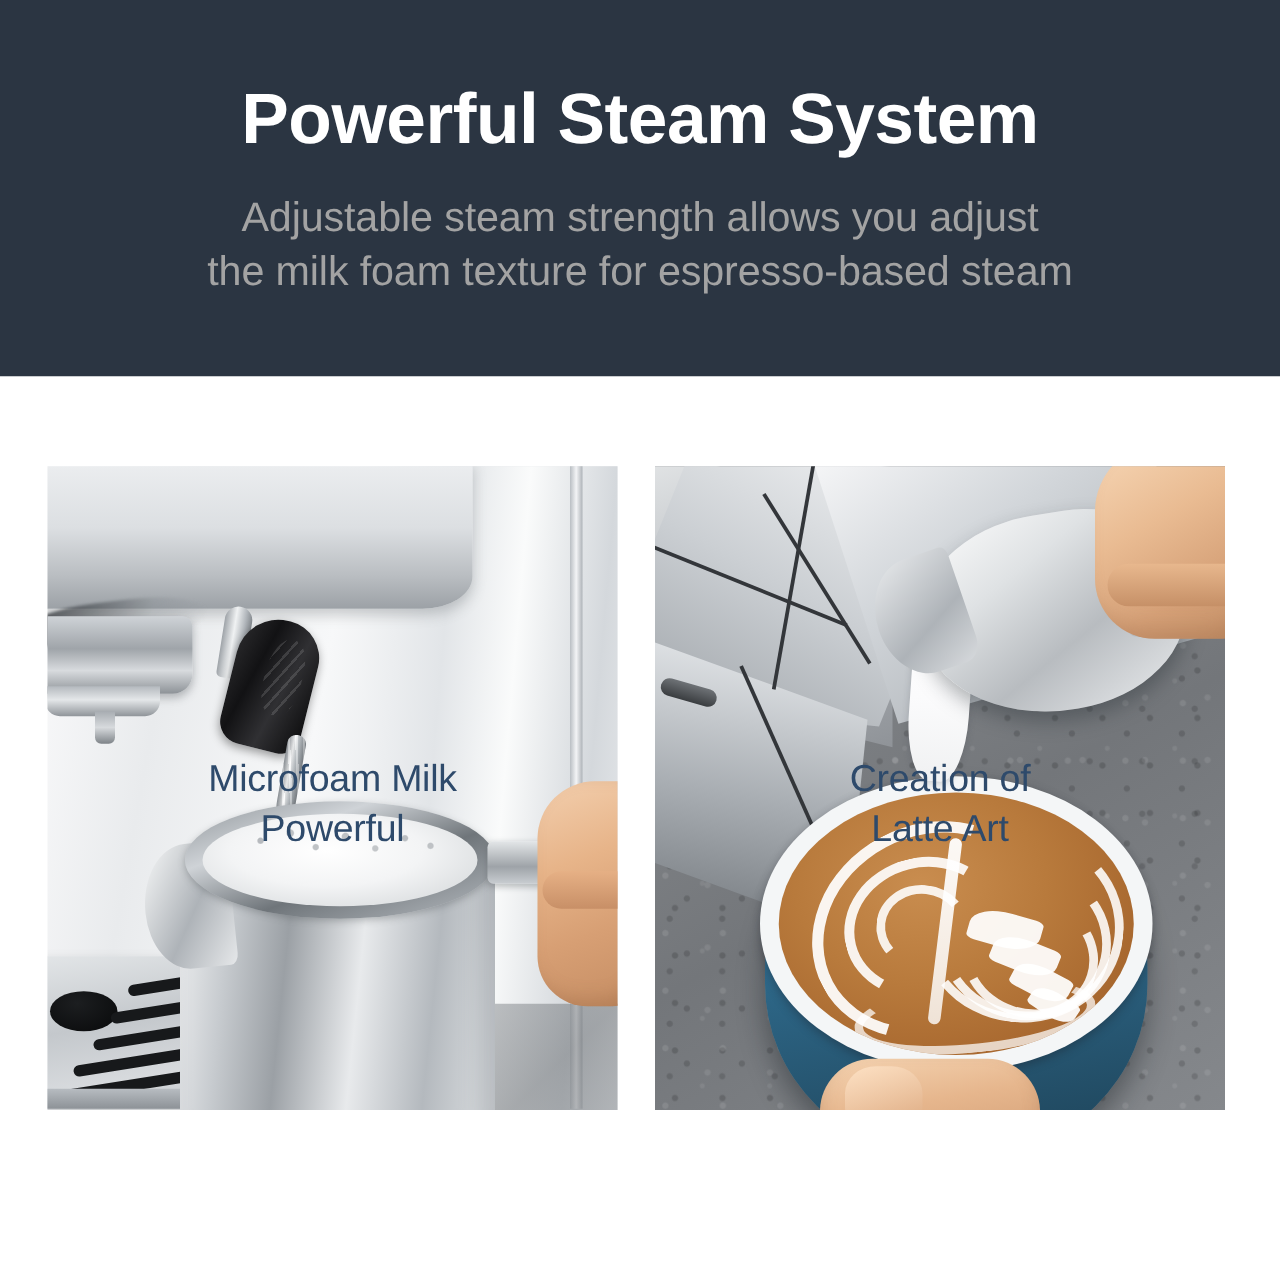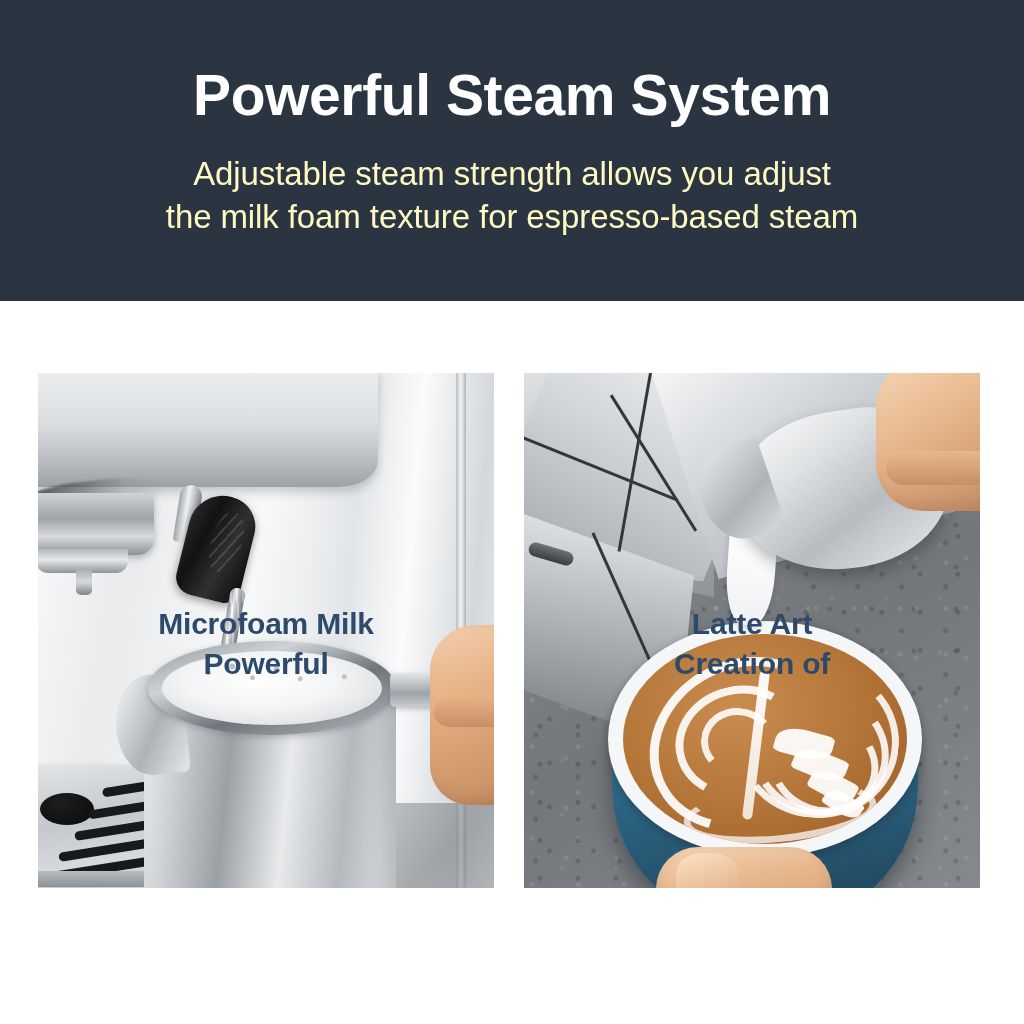--- a/index.html
+++ b/index.html
@@ -14,21 +14,21 @@
     position:absolute;left:0;top:0;width:1024px;height:301px;
     background:#2b3542;
     display:flex;flex-direction:column;align-items:center;justify-content:center;
     box-sizing:border-box;padding-top:4px;
   }
   .headline{
     color:#ffffff;font-size:57px;font-weight:bold;letter-spacing:-0.4px;
     line-height:1.05;margin:0 0 26px 0;text-align:center;white-space:nowrap;
   }
   .subhead{
-    color:#fef9c3;font-size:33px;font-weight:400;line-height:1.32;
+    color:#a3a3a3;font-size:33px;font-weight:400;line-height:1.32;
     text-align:center;margin:0;letter-spacing:-0.1px;
   }
   .subhead span{display:block;}
 
   
   .gallery{position:absolute;left:0;top:301px;width:1024px;height:723px;}
   .card{position:absolute;top:72px;width:456px;height:515px;}
   .card.left{left:38px;}
   .card.right{left:524px;}
   .photo{
@@ -310,21 +310,21 @@
     box-shadow:inset 0 -8px 14px rgba(150,100,66,.30);
   }
   .hand-r-bot:after{
     content:"";position:absolute;left:20px;top:6px;width:62px;height:54px;border-radius:40%;
     background:linear-gradient(160deg,rgba(255,228,200,.85),rgba(214,160,118,.6));
   }
 
   
   .caption{
     position:absolute;top:604px;width:456px;text-align:center;
-    color:#2e4a6b;font-size:30px;font-weight:bold;line-height:1.33;letter-spacing:-0.2px;
+    color:#2e4a6b;font-size:30px;font-weight:normal;line-height:1.33;letter-spacing:-0.2px;
   }
   .caption.left{left:38px;}
   .caption.right{left:524px;}
   .caption span{display:block;}
 </style>
 </head>
 <body>
 
 <div class="page">
 
@@ -410,17 +410,17 @@
         <div class="hand-r-bot"></div>
       </div>
     </div>
   </div>
 
   <div class="caption left">
     <span>Microfoam Milk</span>
     <span>Powerful</span>
   </div>
   <div class="caption right">
+    <span>Creation of</span>
     <span>Latte Art</span>
-    <span>Creation of</span>
   </div>
 
 </div>
 
 </body></html>

